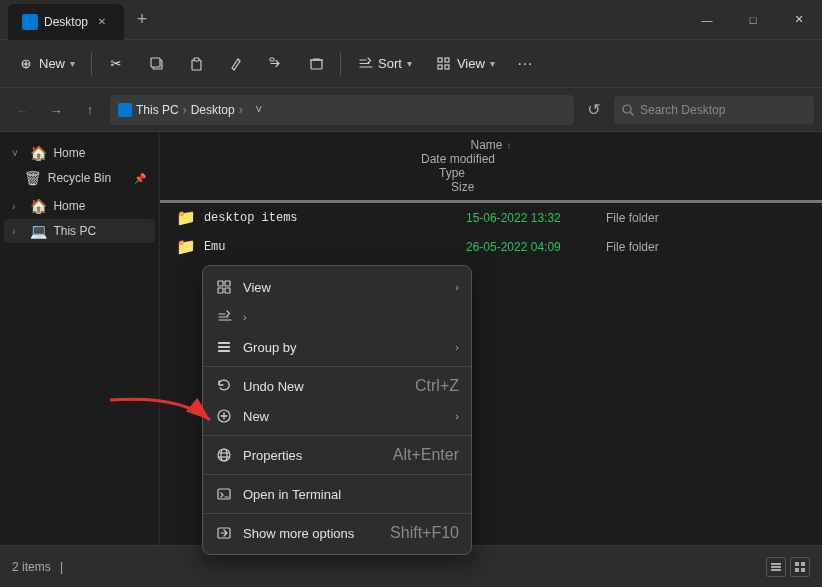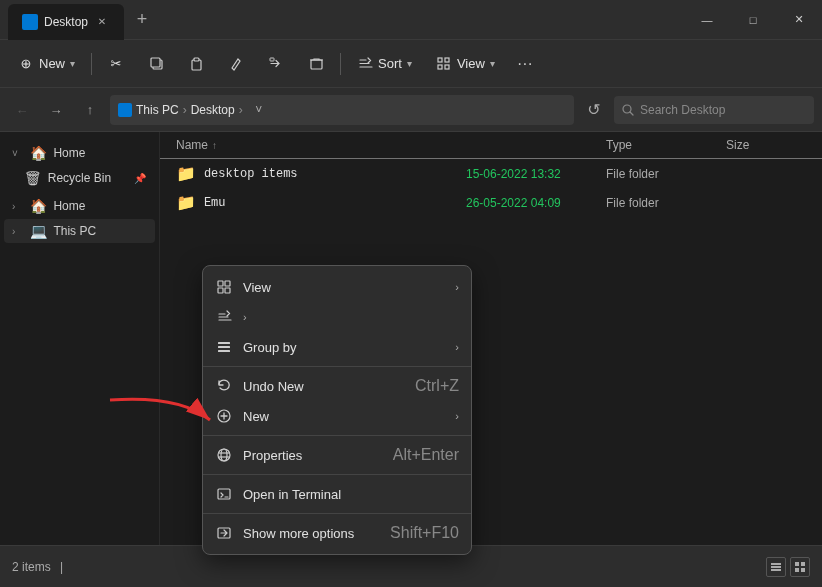--- a/index.html
+++ b/index.html
@@ -239,27 +239,28 @@
 
     
     .file-list {
       flex: 1;
       background: #1c1c1c;
       overflow-y: auto;
     }
     .file-list-header {
       display: flex;
       align-items: center;
-      border-bottom: 1px solid #737373;
+      border-bottom: 3px solid #737373;
       padding: 6px 16px;
       font-size: 12px;
       color: #aaa;
       position: sticky;
       top: 0;
       background: #1c1c1c;
+      flex-direction: column;
     }
     .col-name { flex: 1; display: flex; align-items: center; gap: 4px; }
     .col-date { width: 140px; }
     .col-type { width: 120px; margin-left: 16px; }
     .col-size { width: 80px; }
     .sort-arrow { color: #888; font-size: 10px; }
     .file-row {
       display: flex;
       align-items: center;
       padding: 5px 16px;
@@ -498,20 +499,23 @@
       <span>This PC</span>
     </div>
   </div>
 
   <div class="file-list">
     <div class="file-list-header">
       <div class="col-name">
         <span>Name</span>
         <span class="sort-arrow">↑</span>
       </div>
+      <div class="col-date">
+        <span>Date modified</span>
+      </div>
       <div class="col-type">
         <span>Type</span>
       </div>
       <div class="col-size">
         <span>Size</span>
       </div>
     </div>
     <div class="file-row">
       <span class="folder-icon">📁</span>
       <span class="file-name">desktop items</span>

